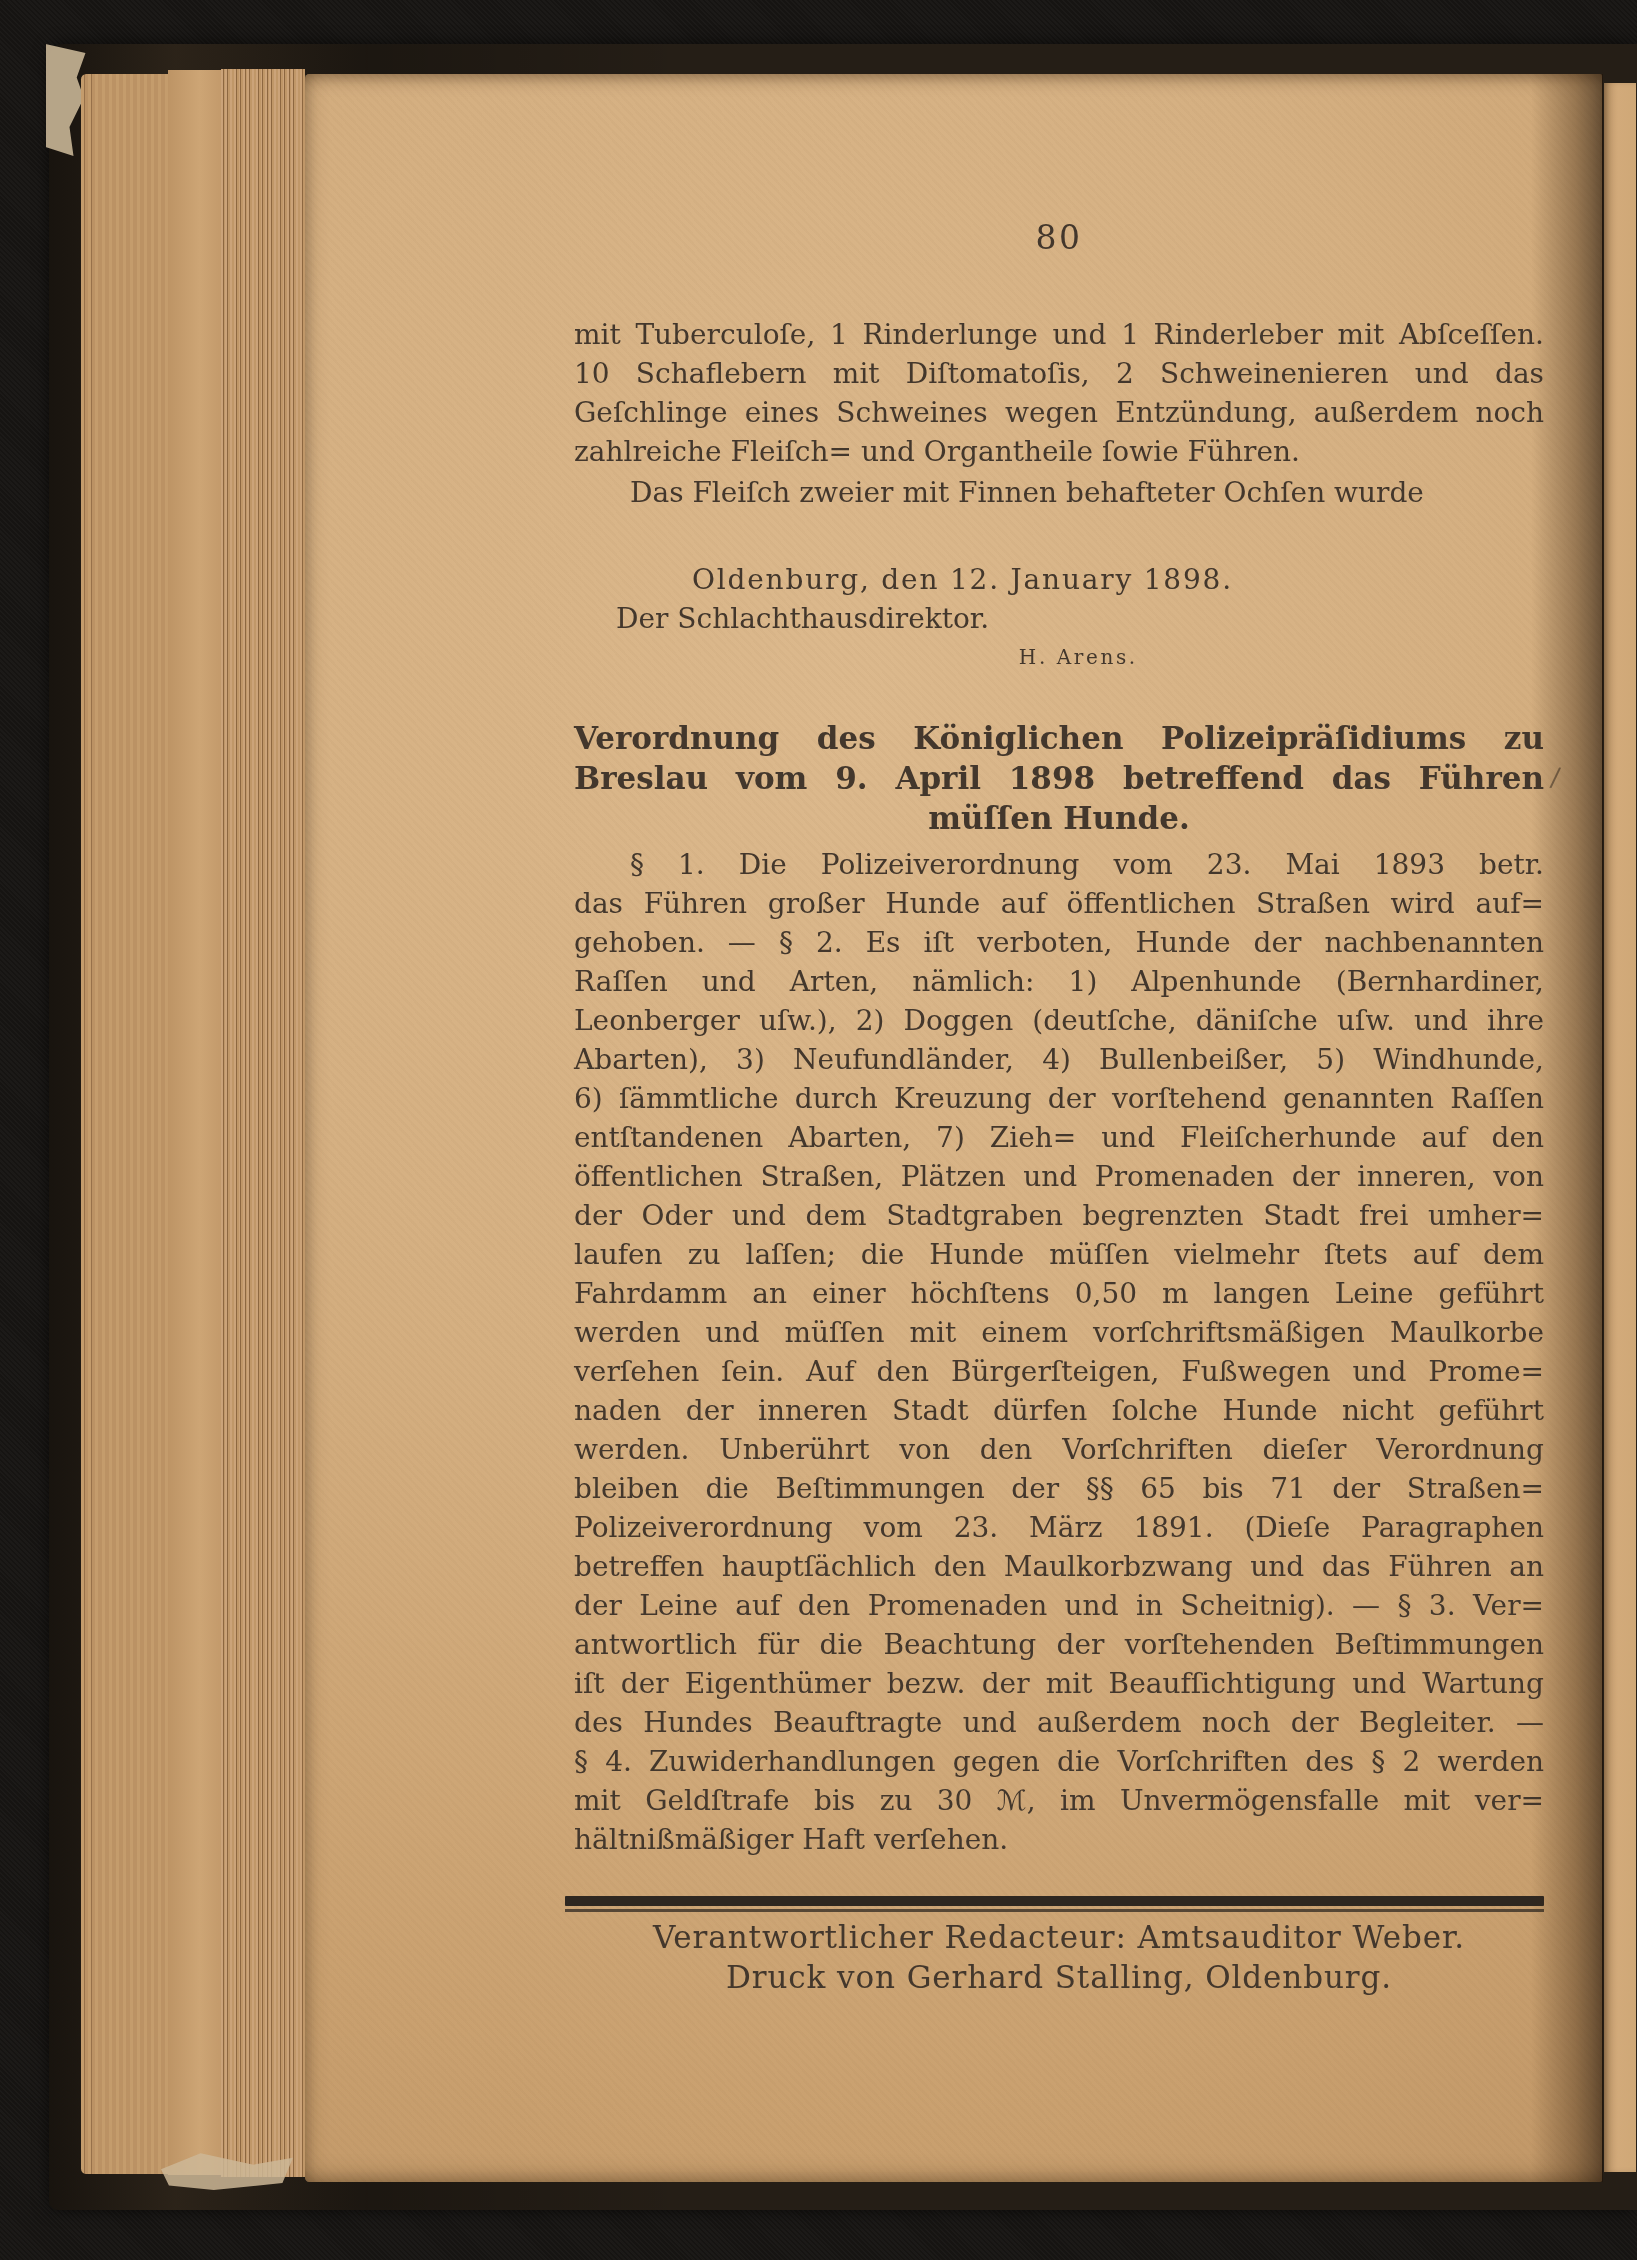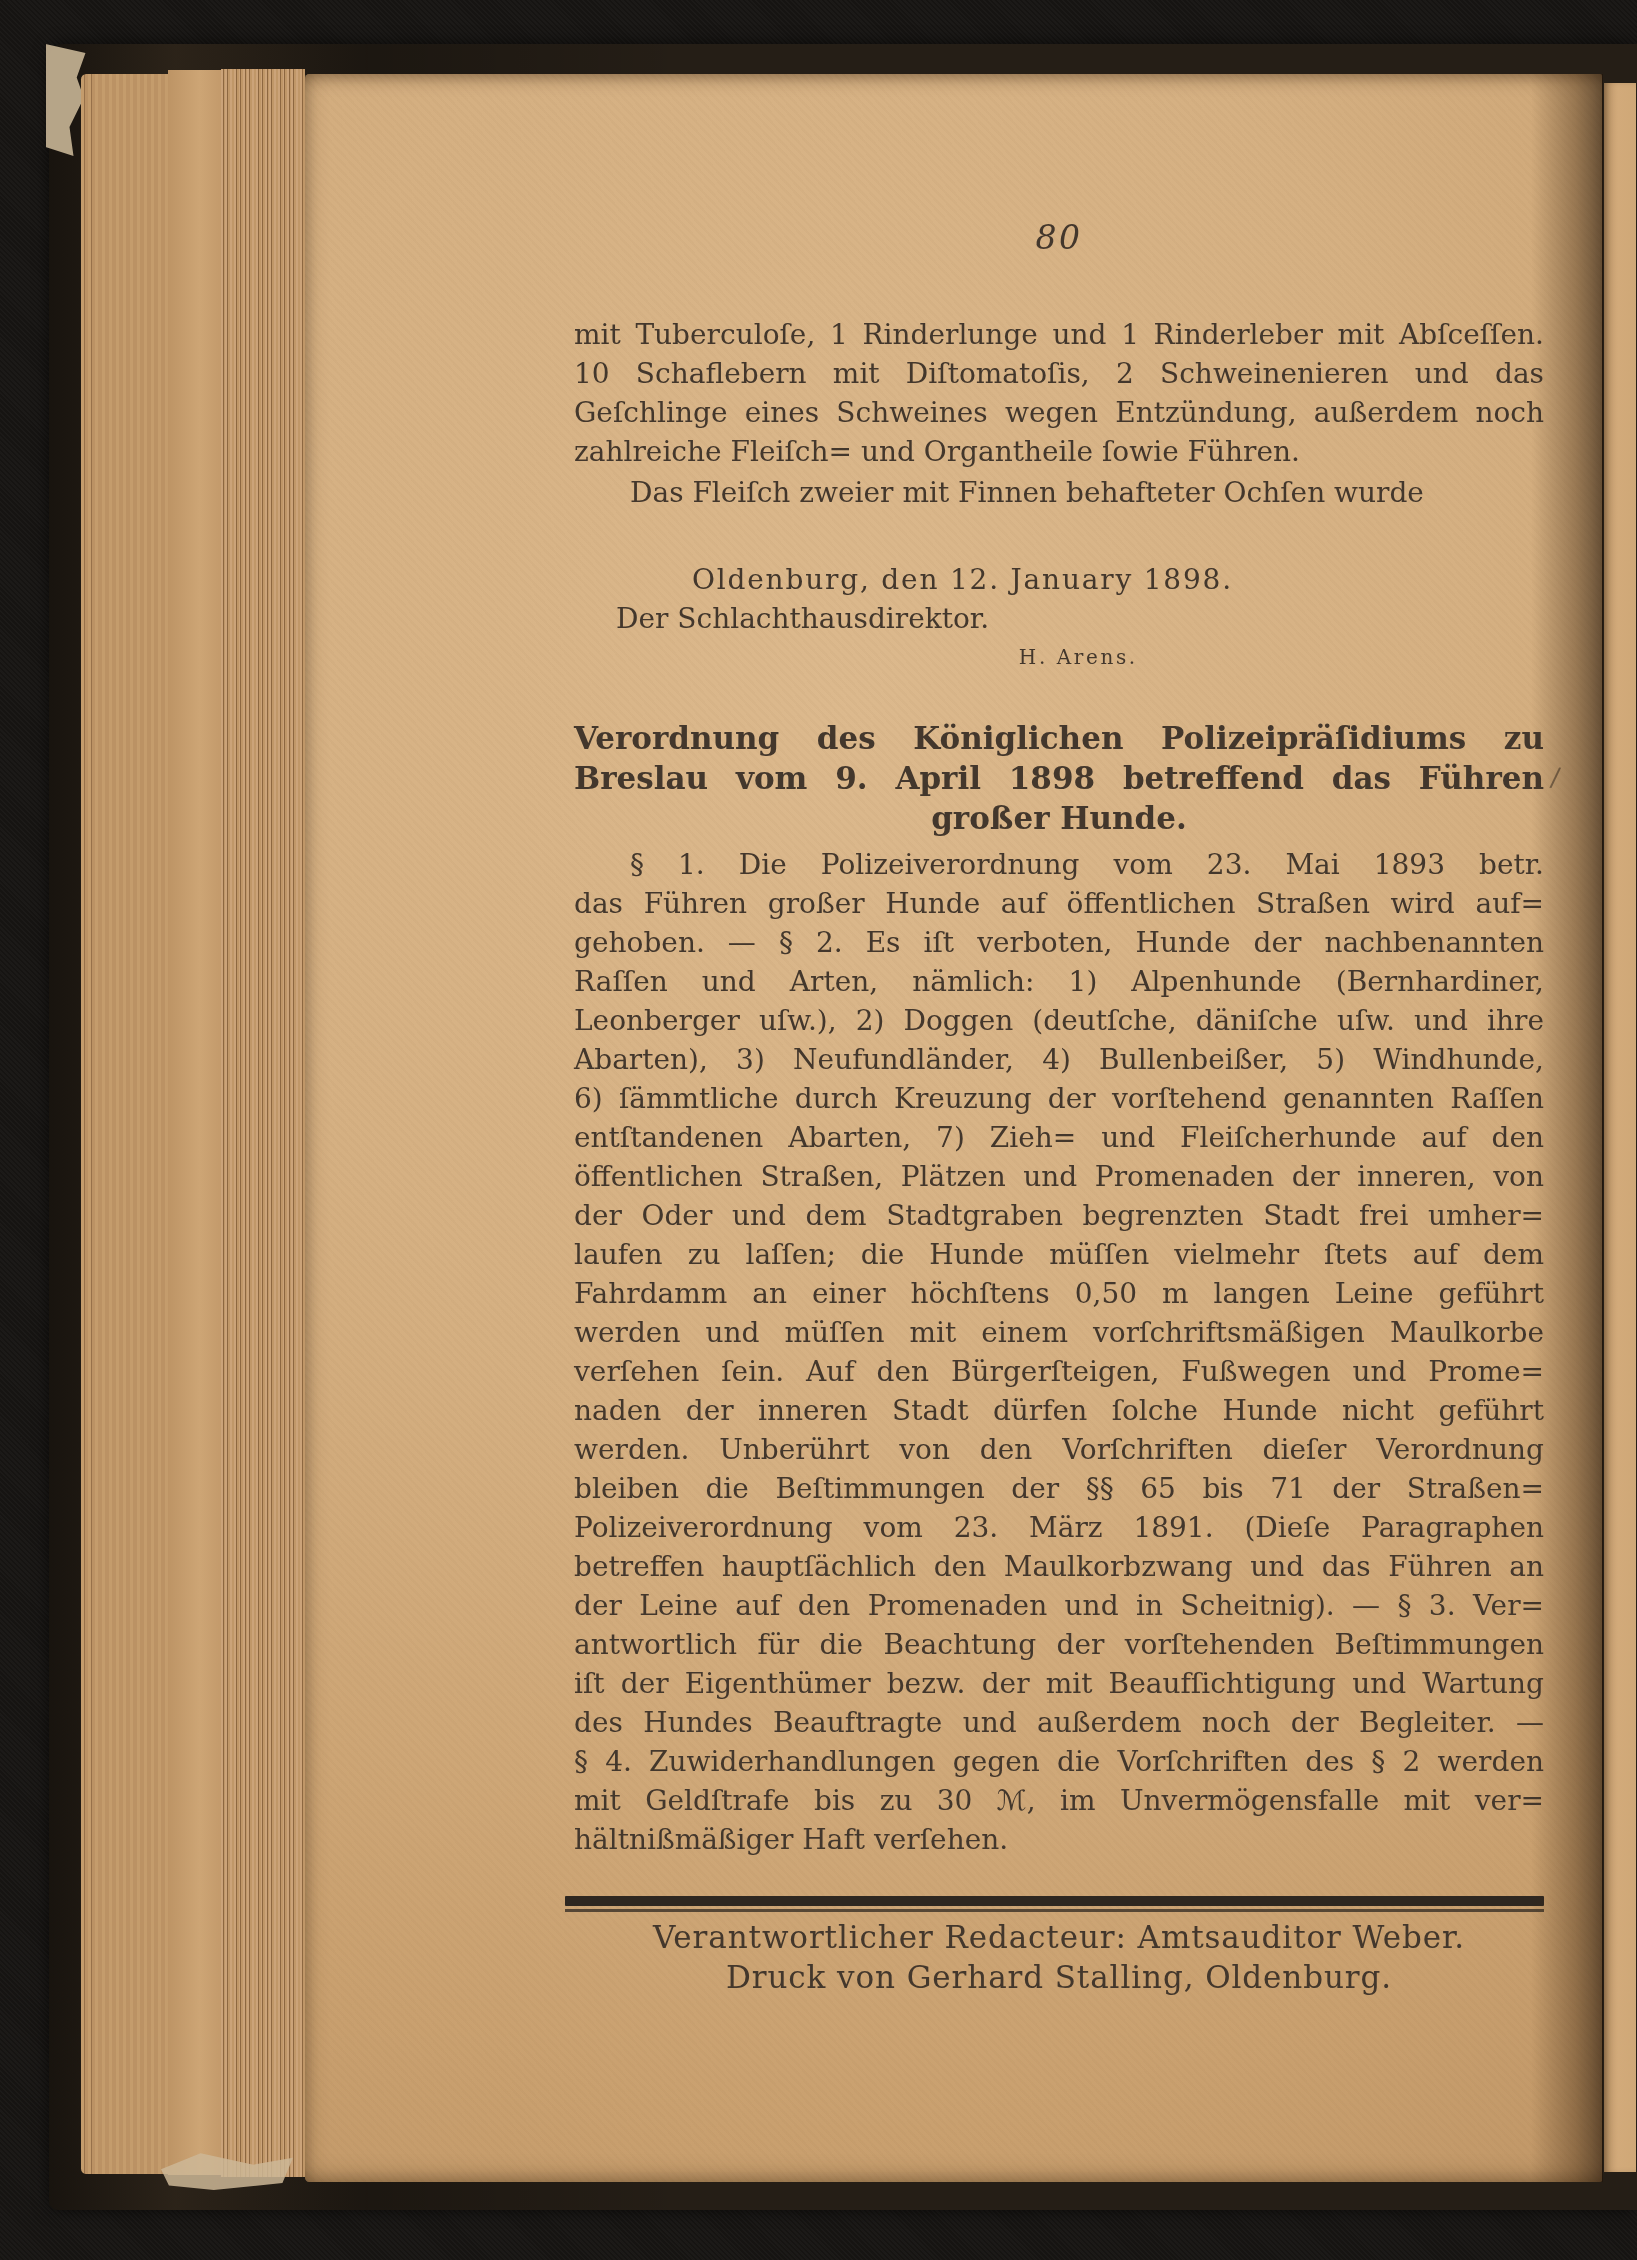--- a/index.html
+++ b/index.html
@@ -78,21 +78,21 @@
   }
   
   .text-block{position:absolute;left:269px;top:0;width:970px;height:100%;}
   .tline{white-space:nowrap;}
   .flow .tline{white-space:normal;}
   .just .tline{text-align:justify;text-align-last:justify;}
   .just .tline:last-child{text-align-last:left;}
   .indent-first .tline:first-child{text-indent:56px;}
   .page-number{
     position:absolute;top:144px;left:0;width:100%;text-align:center;
-    font-size:33px;letter-spacing:2.6px;font-style:italic;
+    font-size:33px;letter-spacing:2.6px;
   }
   .para{position:absolute;left:0;width:100%;font-size:28px;line-height:39px;}
   .para1{top:241px;}
   .para2{top:399px;}
   .dateline{
     position:absolute;top:486px;left:0;width:100%;
     font-size:28px;line-height:39px;padding-left:118px;box-sizing:border-box;letter-spacing:1.8px;
   }
   .sig-role{position:absolute;top:525px;left:0;width:100%;text-align:left;font-size:28px;line-height:39px;transform:translateX(42px);}
   .sig-name{position:absolute;top:564px;left:0;width:100%;text-align:center;font-size:20px;line-height:39px;letter-spacing:2.6px;transform:translateX(19.3px);}
@@ -142,21 +142,21 @@
 
       <div class="dateline">Oldenburg, den 12. January 1898.</div>
 
       <div class="sig-role">Der Schlachthausdirektor.</div>
 
       <div class="sig-name">H. Arens.</div>
 
       <div class="heading flow">
           <div class="tline">Verordnung des Königlichen Polizeipräſidiums zu</div>
           <div class="tline">Breslau vom 9. April 1898 betreffend das Führen</div>
-          <div class="tline">großer Hunde.</div>
+          <div class="tline">müſſen Hunde.</div>
         </div>
 
       <div class="body-text just flow indent-first">
           <div class="tline">§ 1. Die Polizeiverordnung vom 23. Mai 1893 betr.</div>
           <div class="tline">das Führen großer Hunde auf öffentlichen Straßen wird auf=</div>
           <div class="tline">gehoben. — § 2. Es iſt verboten, Hunde der nachbenannten</div>
           <div class="tline">Raſſen und Arten, nämlich: 1) Alpenhunde (Bernhardiner,</div>
           <div class="tline">Leonberger uſw.), 2) Doggen (deutſche, däniſche uſw. und ihre</div>
           <div class="tline">Abarten), 3) Neufundländer, 4) Bullenbeißer, 5) Windhunde,</div>
           <div class="tline">6) ſämmtliche durch Kreuzung der vorſtehend genannten Raſſen</div>

